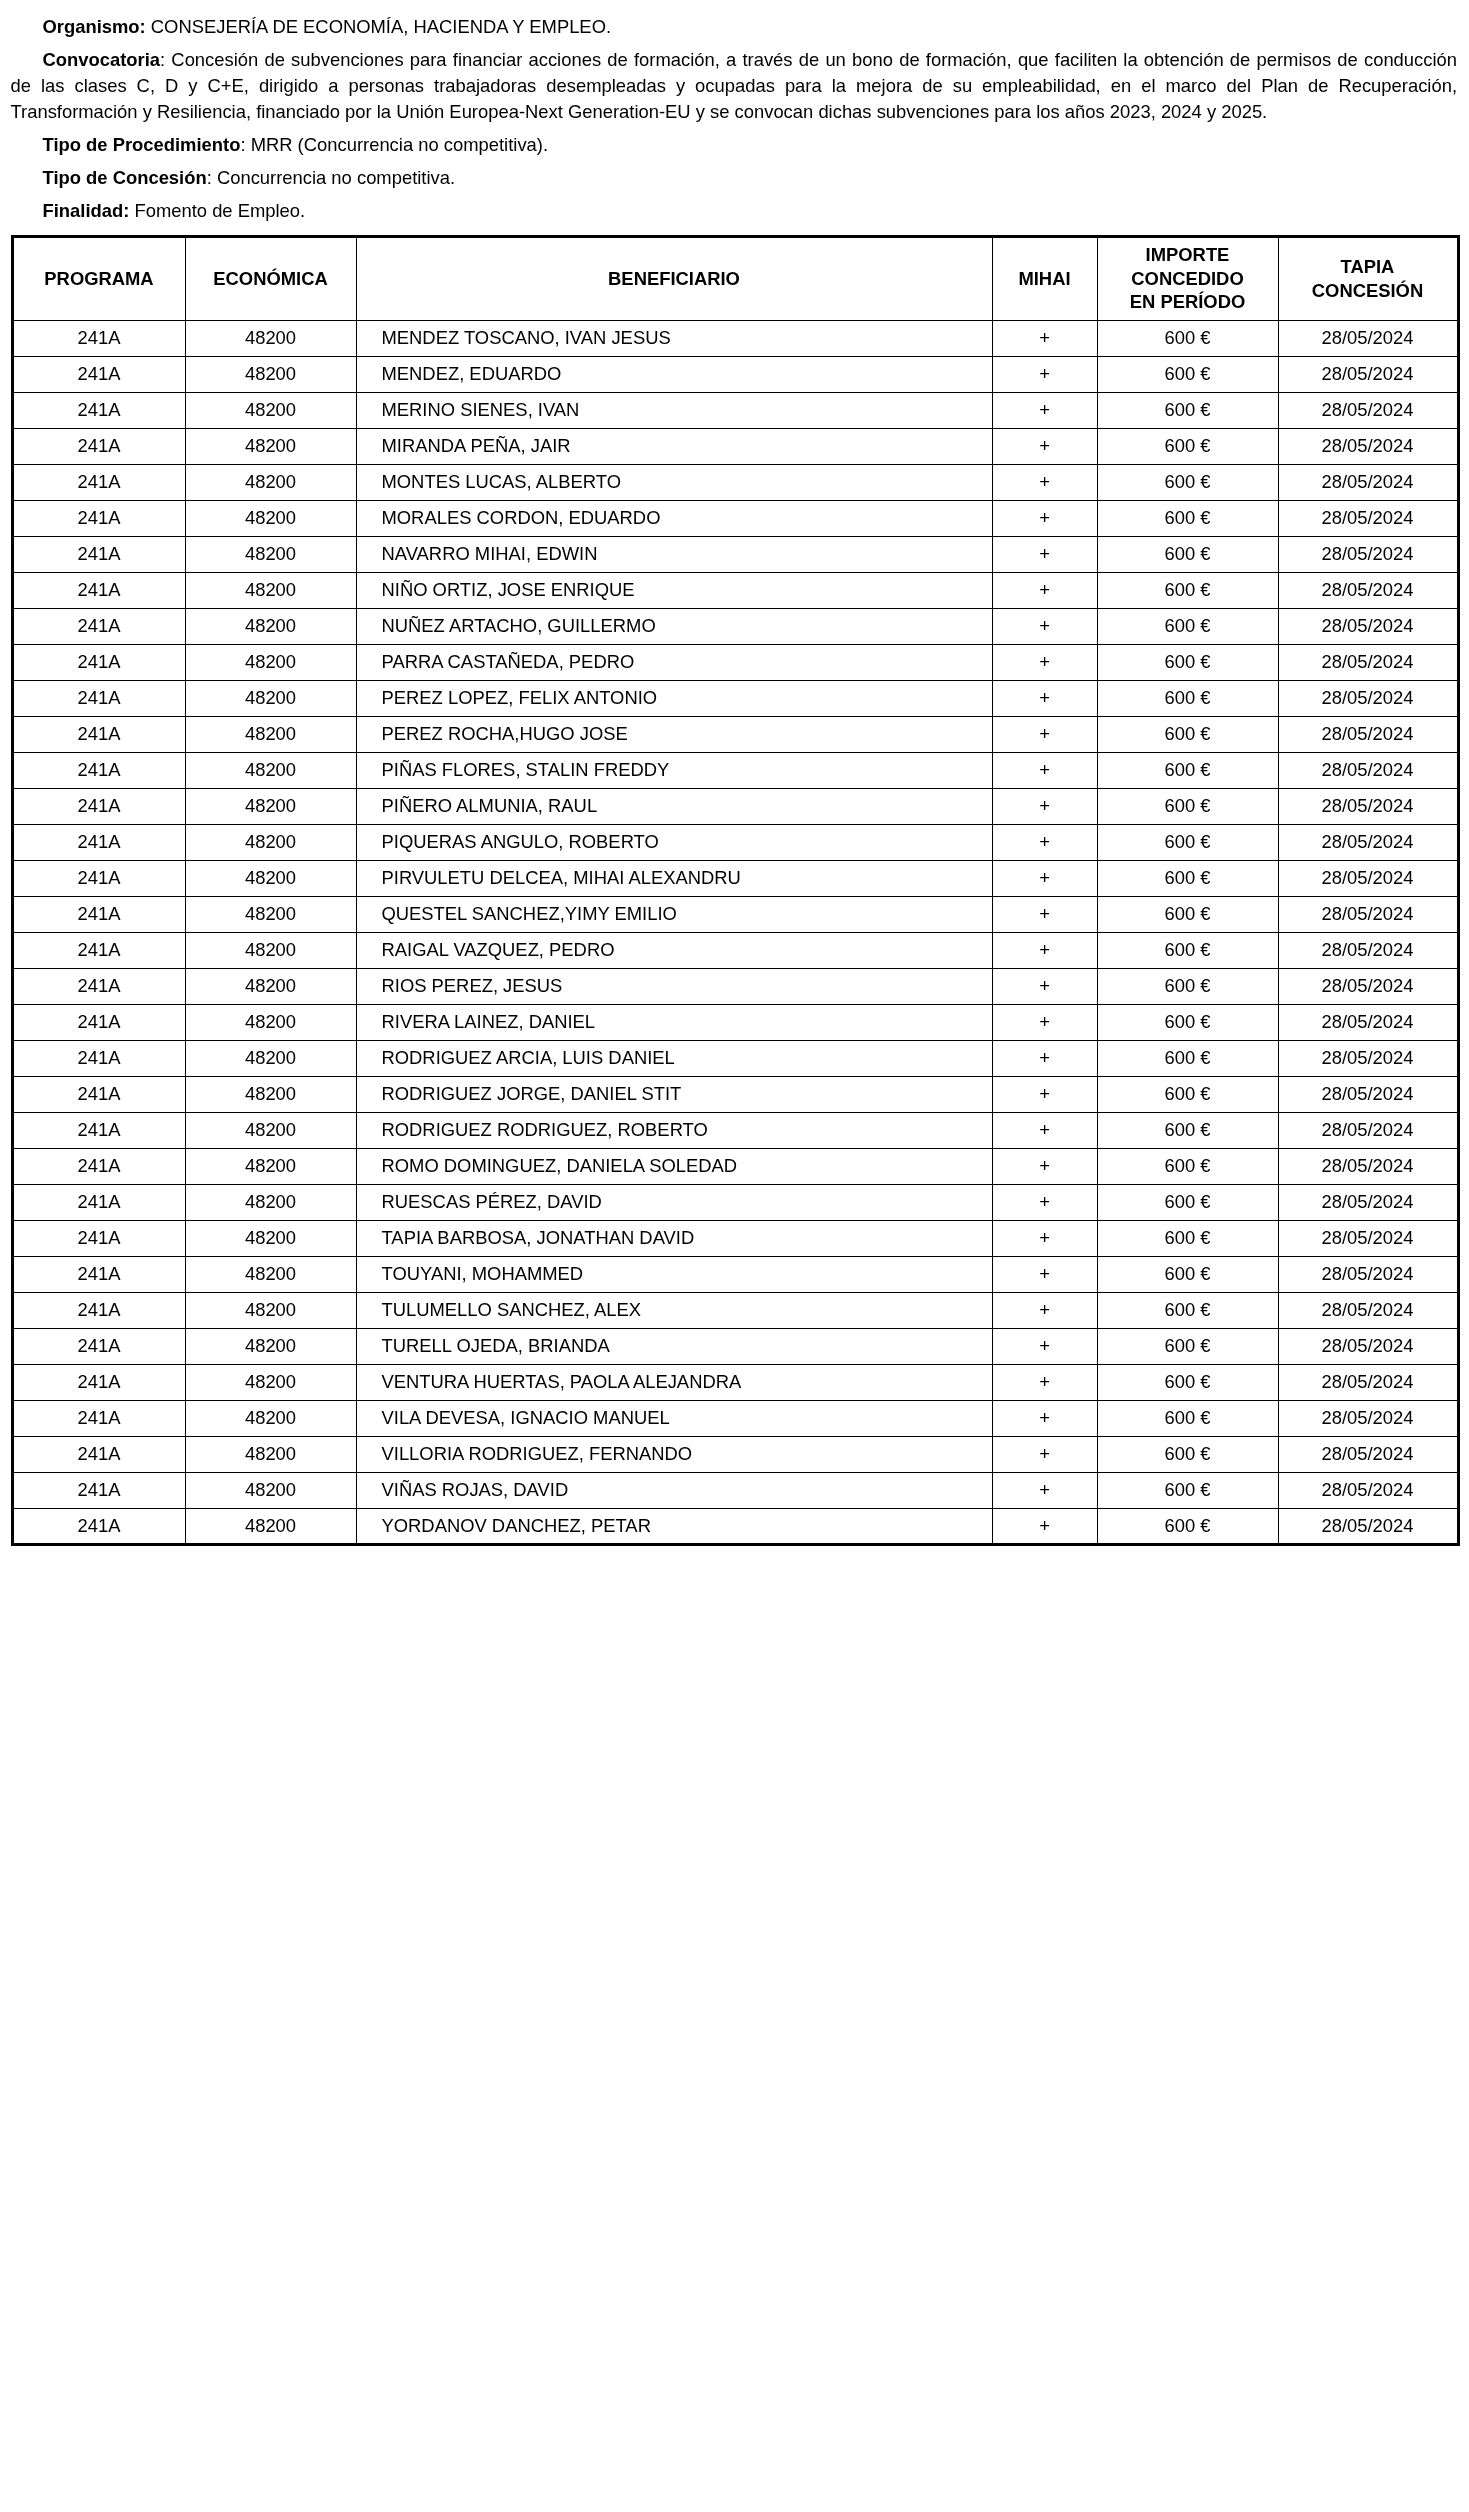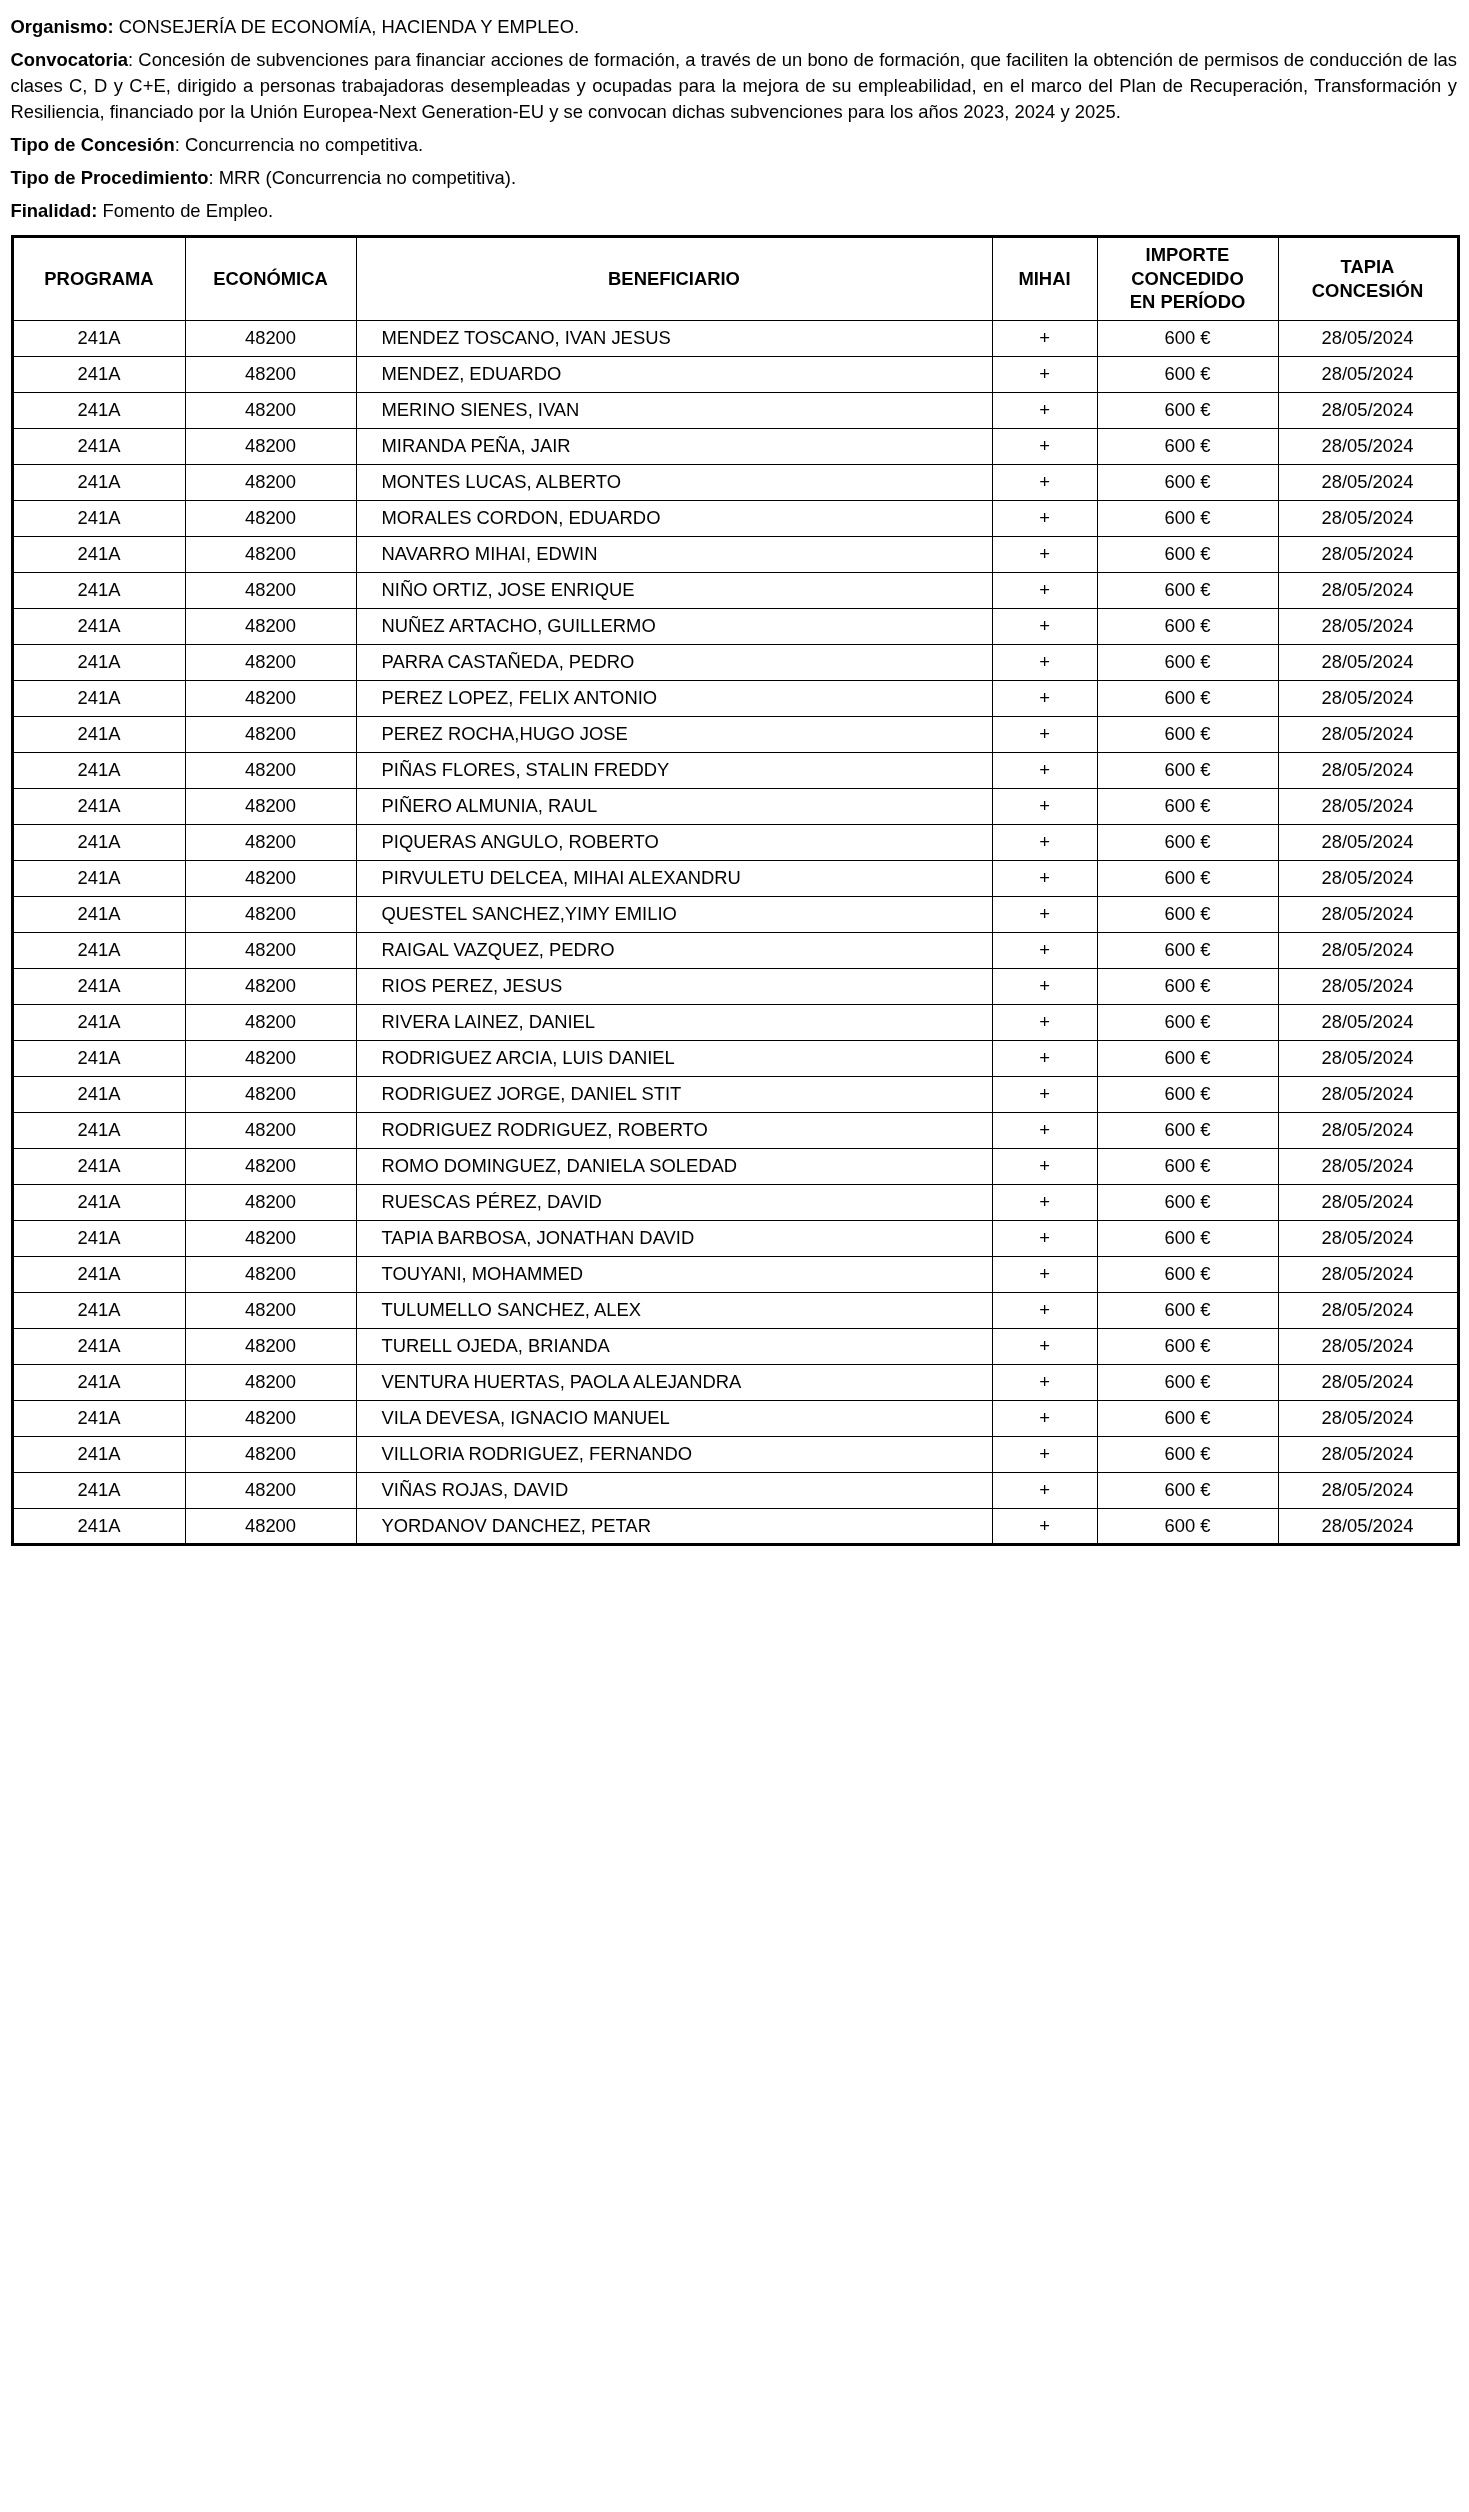--- a/index.html
+++ b/index.html
@@ -14,21 +14,21 @@
   .page {
     width: 1470px;
     min-height: 2512px;
     padding: 14px 13px 0 10.5px;
   }
   .field {
     font-size: 18.4px;
     line-height: 26px;
     margin: 0 0 7px 0;
   }
-  .field .lbl { font-weight: bold; }
+  .field .lbl { font-weight: bold; margin-left: 32px; }
   .justify { text-align: justify; }
   table.grants {
     border-collapse: collapse;
     table-layout: fixed;
     width: 1446px;
     margin-top: 10.5px;
     border: 3.5px solid #000;
   }
   table.grants th, table.grants td {
     border: 1.7px solid #000;
@@ -60,23 +60,23 @@
 </head>
 <body>
 
 <div class="page">
 
   <p class="field"><span class="lbl">Organismo:</span><span> CONSEJERÍA DE ECONOMÍA, HACIENDA Y EMPLEO.</span></p>
 
 
   <p class="field justify"><span class="lbl">Convocatoria</span><span>: Concesión de subvenciones para financiar acciones de formación, a través de un bono de formación, que faciliten la obtención de permisos de conducción de las clases C, D y C+E, dirigido a personas trabajadoras desempleadas y ocupadas para la mejora de su empleabilidad, en el marco del Plan de Recuperación, Transformación y Resiliencia, financiado por la Unión Europea-Next Generation-EU y se convocan dichas subvenciones para los años 2023, 2024 y 2025.</span></p>
 
+  <p class="field"><span class="lbl">Tipo de Procedimiento</span><span>: MRR (Concurrencia no competitiva).</span></p>
+
   <p class="field"><span class="lbl">Tipo de Concesión</span><span>: Concurrencia no competitiva.</span></p>
-
-  <p class="field"><span class="lbl">Tipo de Procedimiento</span><span>: MRR (Concurrencia no competitiva).</span></p>
 
   <p class="field"><span class="lbl">Finalidad:</span><span> Fomento de Empleo.</span></p>
 
   <table class="grants">
     <colgroup>
       <col style="width:173px">
       <col style="width:171px">
       <col style="width:636px">
       <col style="width:105px">
       <col style="width:181px">

